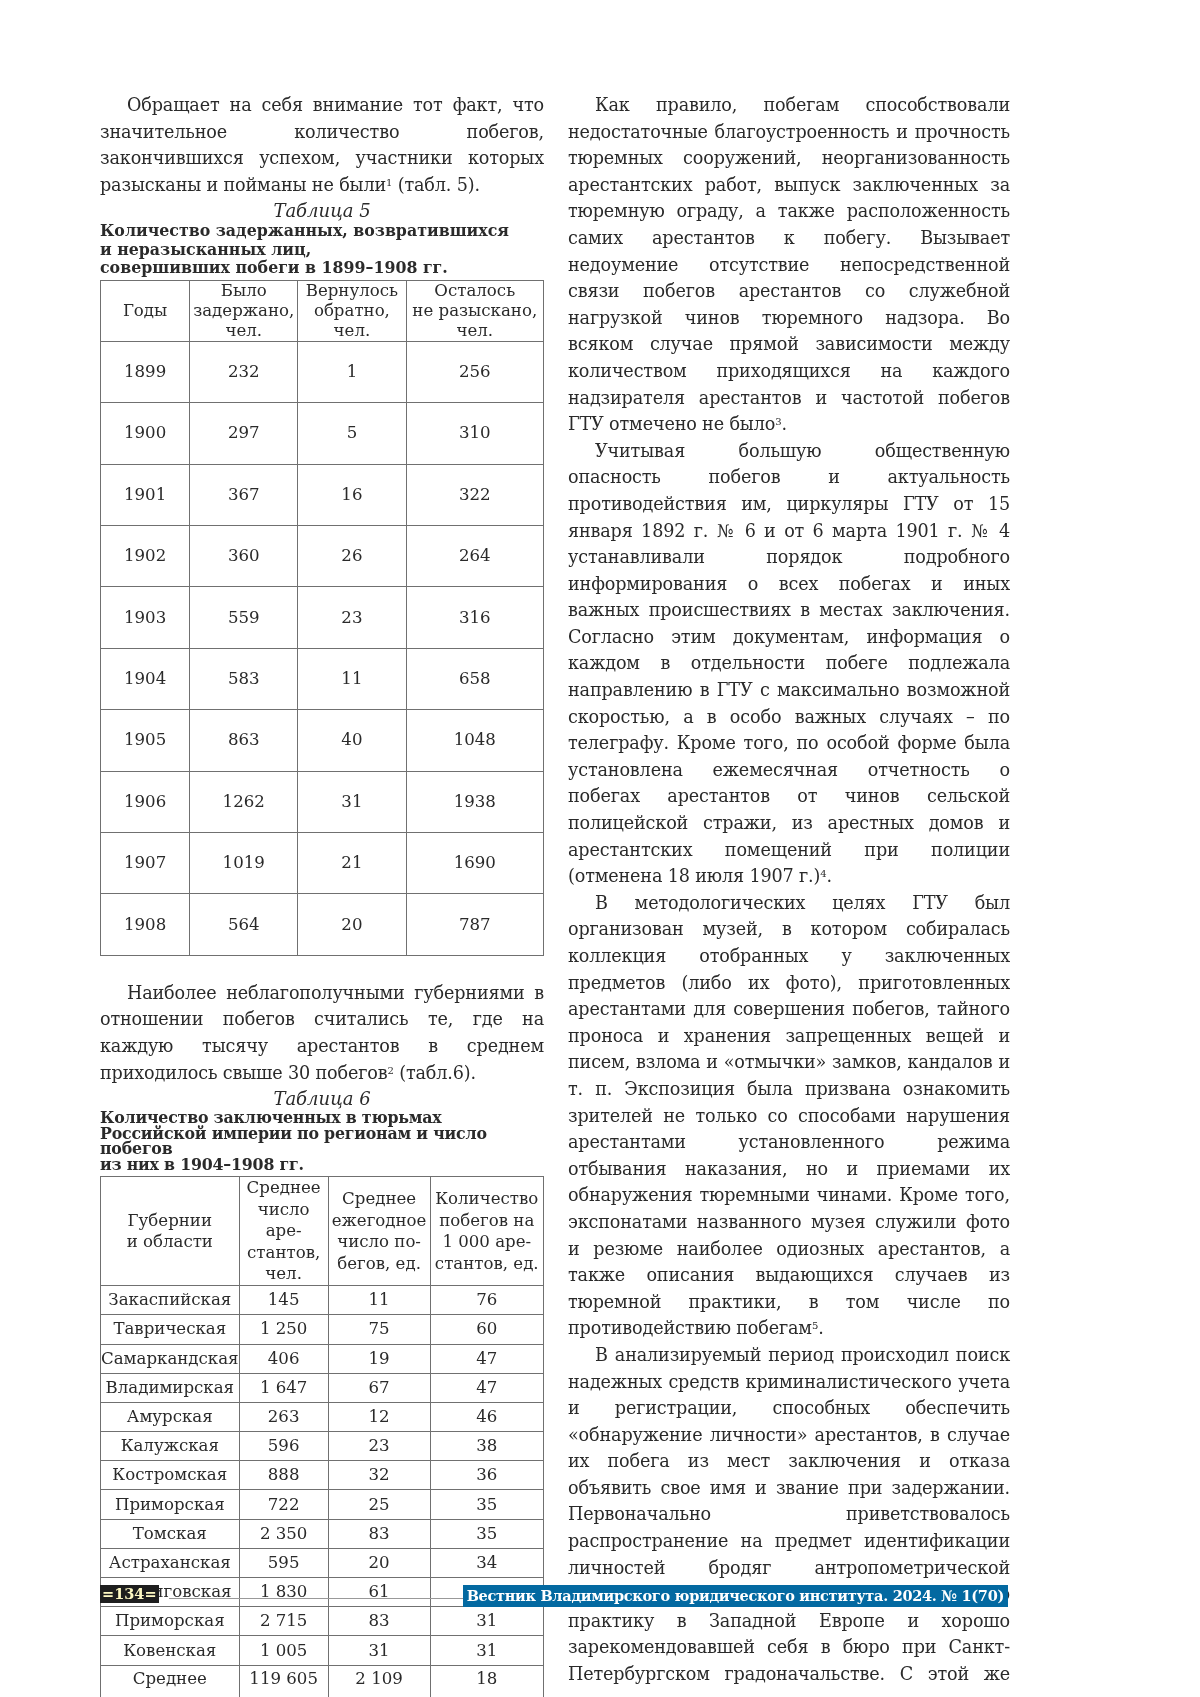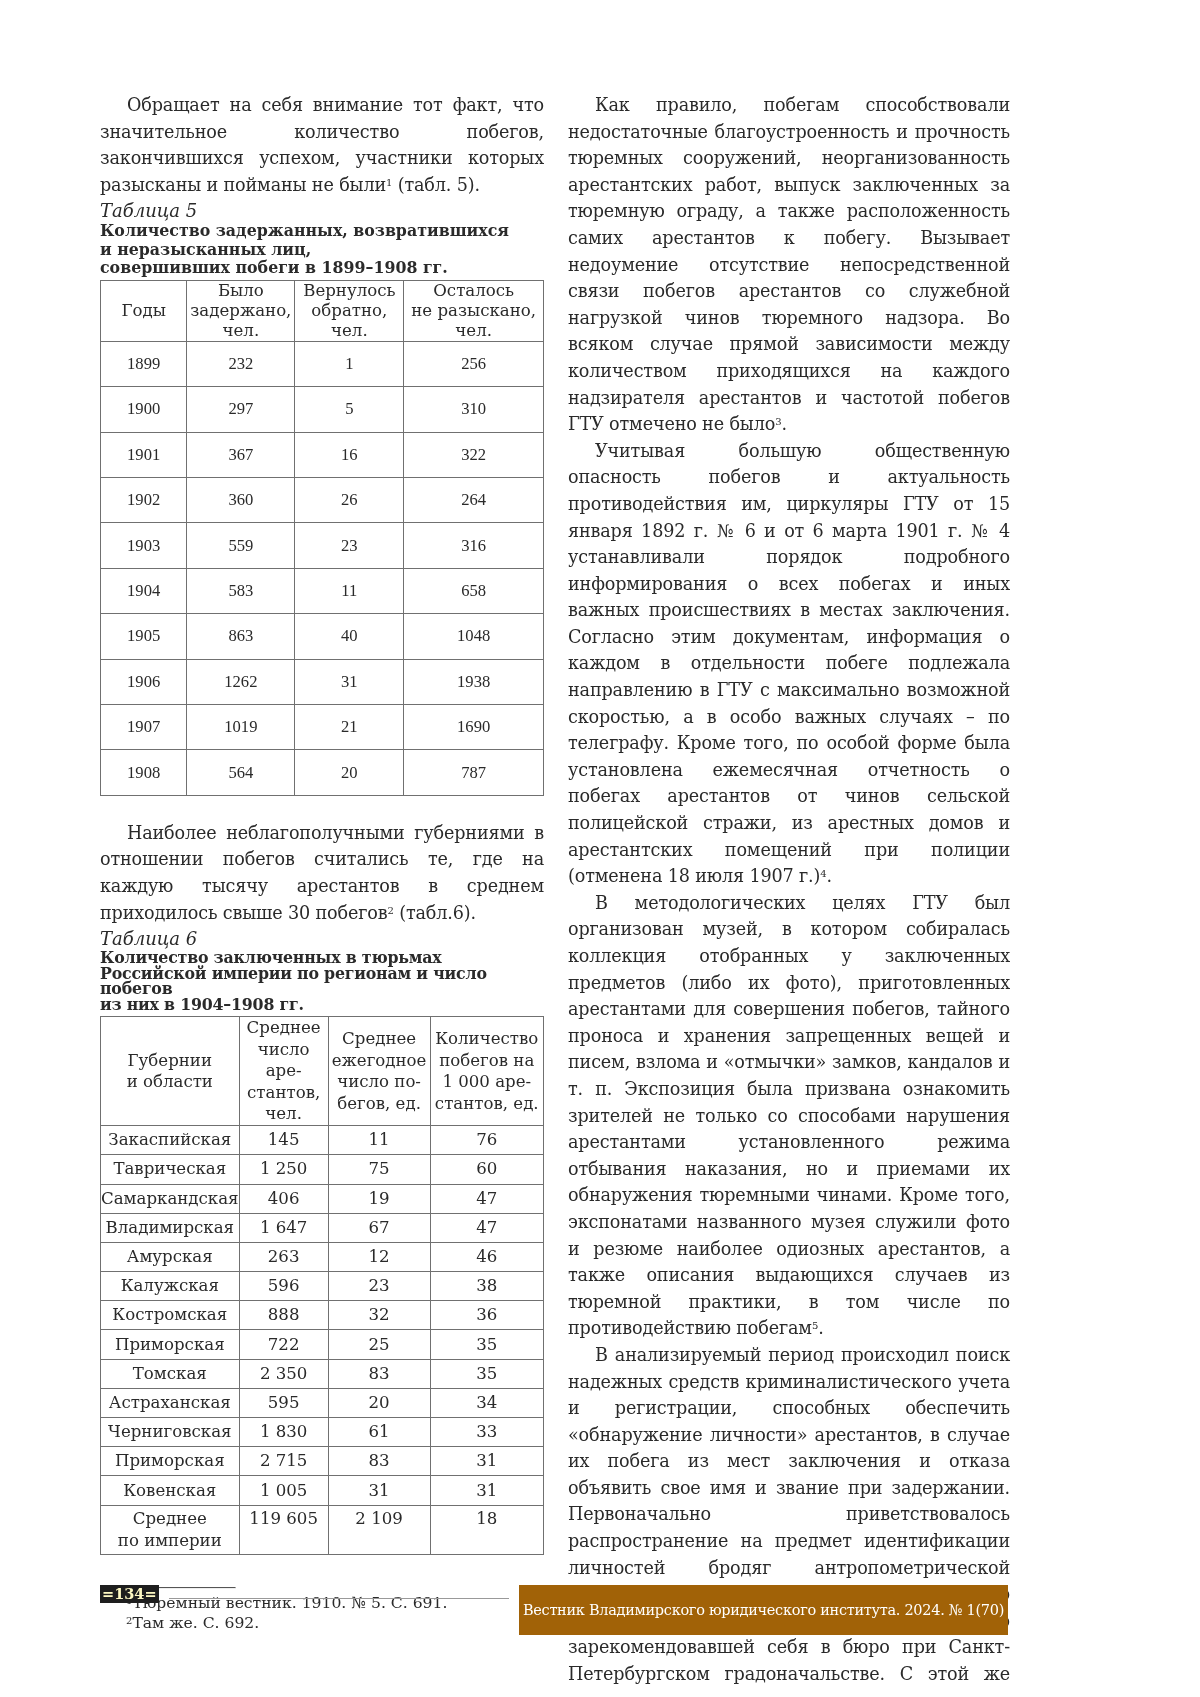--- a/index.html
+++ b/index.html
@@ -4,38 +4,38 @@
 <style>
   html, body { margin:0; padding:0; background:#ffffff; }
   body { width:1200px; height:1697px; position:relative; overflow:hidden;
          font-family:"DejaVu Serif","Liberation Serif",serif; color:#2a2a2a; }
   .col { position:absolute; top:92px; }
   .col-left { left:100px; width:444px; }
   .col-right { left:568px; width:442px; }
   .para { font-size:17.6px; line-height:26.6px; text-align:justify; margin:0;
           text-indent:27px; hyphens:manual; letter-spacing:-0.15px; }
   .para sup, .fn sup { font-size:10px; vertical-align:top; position:relative; top:-2px; }
-  .tbl-label { font-style:italic; text-align:left; font-size:18px; line-height:22px; margin:2px 0 0 0; }
+  .tbl-label { font-style:italic; text-align:center; font-size:18px; line-height:22px; margin:2px 0 0 0; }
   .tbl-title { font-weight:bold; text-align:left; font-size:15.8px; line-height:18.5px; margin:0; }
   .tbl-title.t6 { line-height:15.5px; letter-spacing:-0.2px; }
   table { border-collapse:collapse; width:100%; font-size:16.6px; }
   td, th { border:1px solid #707070; text-align:center; font-weight:normal; padding:0 3px; }
   .t5 th { line-height:20px; height:60px; }
-  .t5 td { height:28.4px; padding:8px; line-height:28px;font-family:Liberation Serif, serif; }
+  .t5 td { height:28.4px; padding:16px; line-height:28px; }
   .t6 th { line-height:21.5px; height:108px; }
   .t6 td { height:28.2px; padding:0; line-height:28px; }
   .t6 td.last { height:46px; line-height:22px; vertical-align:top; padding-top:2px; }
   .fn-rule { width:134px; border-top:1.5px solid #555; margin:0; }
   .fn { font-size:15.6px; line-height:20.5px; margin:0; padding-left:26px; }
   .footer { position:absolute; top:1585px; left:100px; width:908px; height:18px; }
   .page-num { position:absolute; left:0; top:0; background:#1e1e1e; color:#fef9c3; font-weight:bold;
               font-size:14.5px; line-height:18px; padding:0 2px; }
   .footer-line { position:absolute; left:69px; top:13px; width:340px; border-top:1px solid #999; }
-  .journal { position:absolute; right:0; top:0; background:#a16207; color:#fff; font-weight:normal;
-             font-size:14.5px; line-height:18px; padding:16px 4px; letter-spacing:-0.3px; }
+  .journal { position:absolute; right:0; top:0; background:#0369a1; color:#fff; font-weight:bold;
+             font-size:14.5px; line-height:18px; padding:2px 4px; letter-spacing:-0.3px; }
 </style>
 </head>
 <body>
 
 <div class="col col-left">
   <p class="para"><span>Обращает на себя внимание тот факт, что значительное количество побегов, закончившихся успехом, участники которых разысканы и пойманы не были</span><sup>1</sup><span> (табл. 5).</span></p>
 
   <p class="tbl-label">Таблица 5</p>
   <p class="tbl-title">
     <span>Количество задержанных, возвратившихся</span><br>

